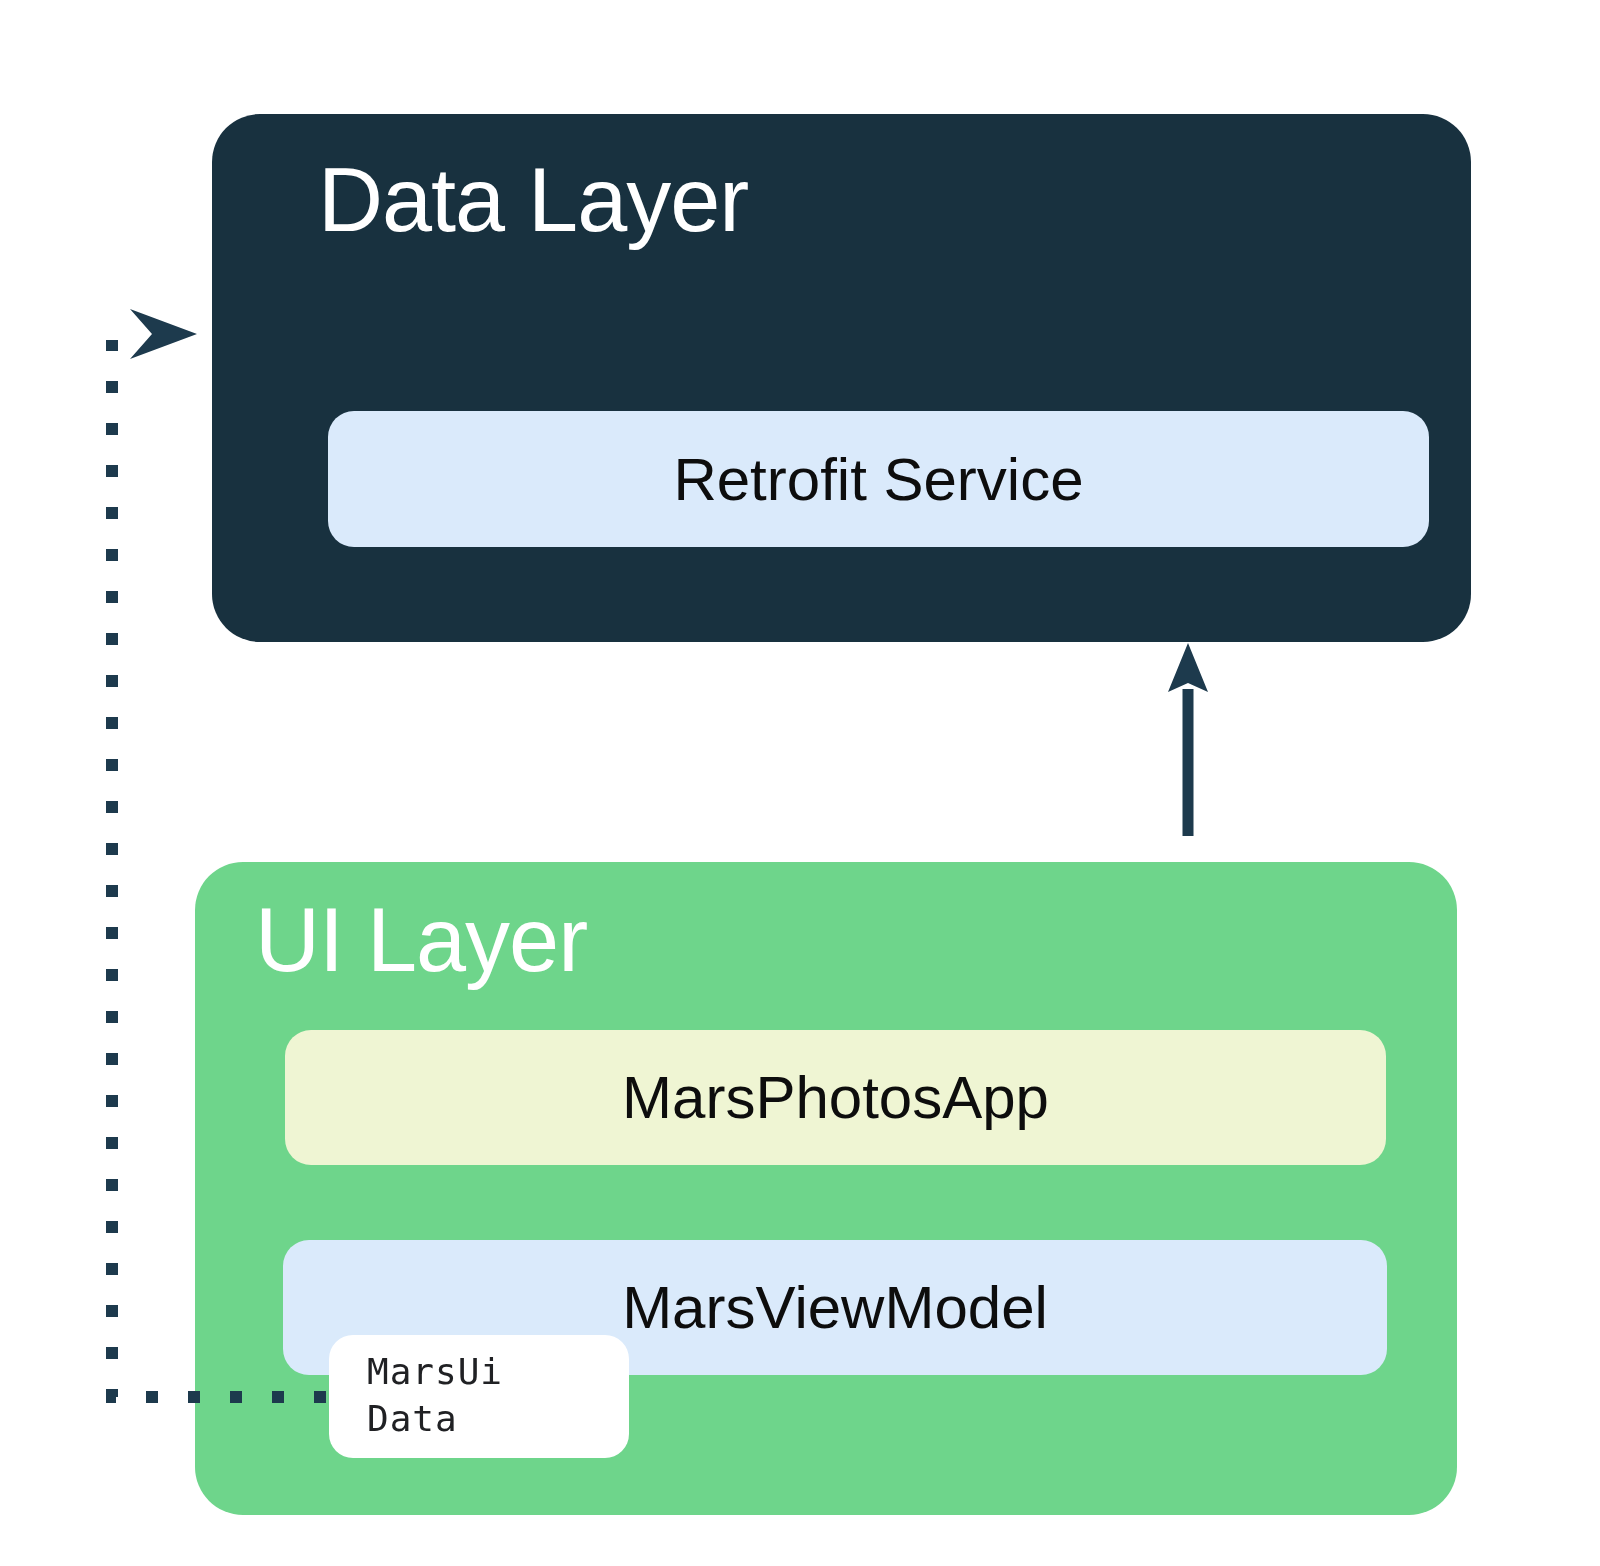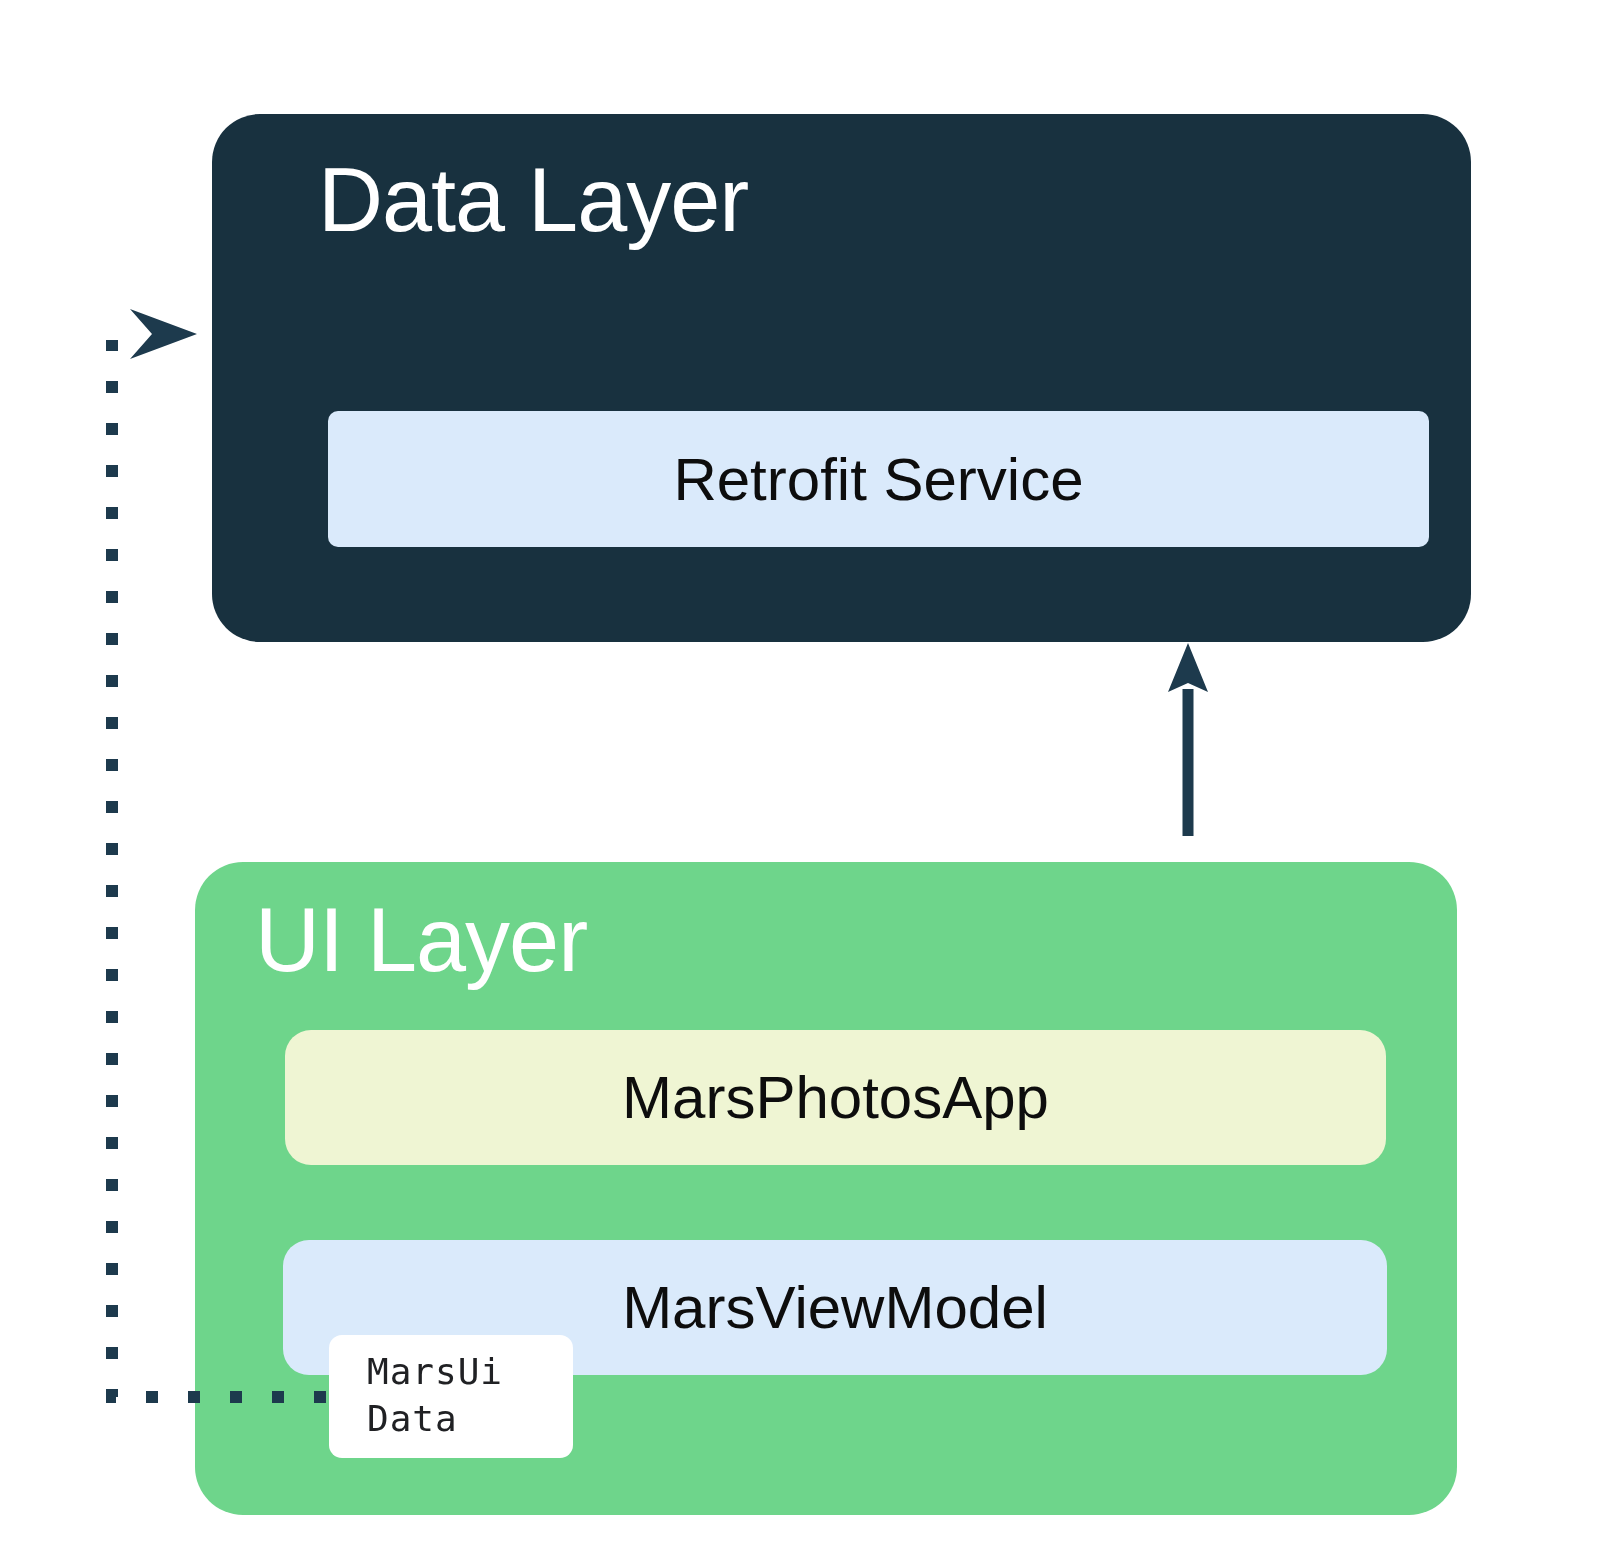--- a/index.html
+++ b/index.html
@@ -54,44 +54,43 @@
     font-size: 60px;
     color: var(--label_text, #0d0d0d);
     white-space: nowrap;
   }
   .retrofit-box {
     left: 116px;
     top: 297px;
     width: 1101px;
     height: 136px;
     background: var(--light_blue_bg, #daeafb);
-    border-radius: 10px;
   }
   .app-box {
     left: 90px;
     top: 168px;
     width: 1101px;
     height: 135px;
     background: var(--light_yellow_bg, #eff5d3);
   }
   .vm-box {
     left: 88px;
     top: 378px;
     width: 1104px;
     height: 135px;
     background: var(--light_blue_bg, #daeafb);
     text-align: right;
   }
   .state-chip {
     position: absolute;
     left: 134px;
     top: 473px;
-    width: 244px;
+    width: 300px;
     height: 123px;
-    border-radius: 13px;
+    border-radius: 24px;
     background: var(--chip_bg, #ffffff);
     box-sizing: border-box;
     padding: 13px 0 0 38px;
     font-family: "DejaVu Sans Mono", monospace;
     font-size: 36px;
     line-height: 47px;
     letter-spacing: 1px;
     color: var(--chip_text, #202124);
   }
   .arrow-overlay {

